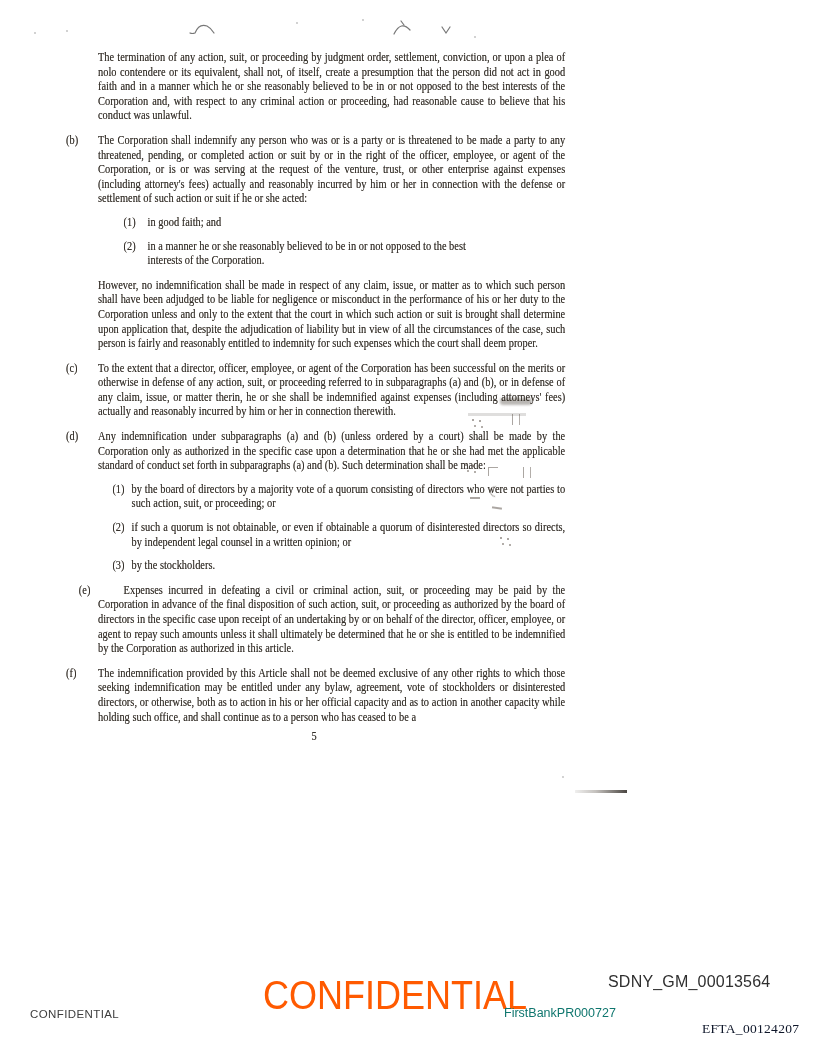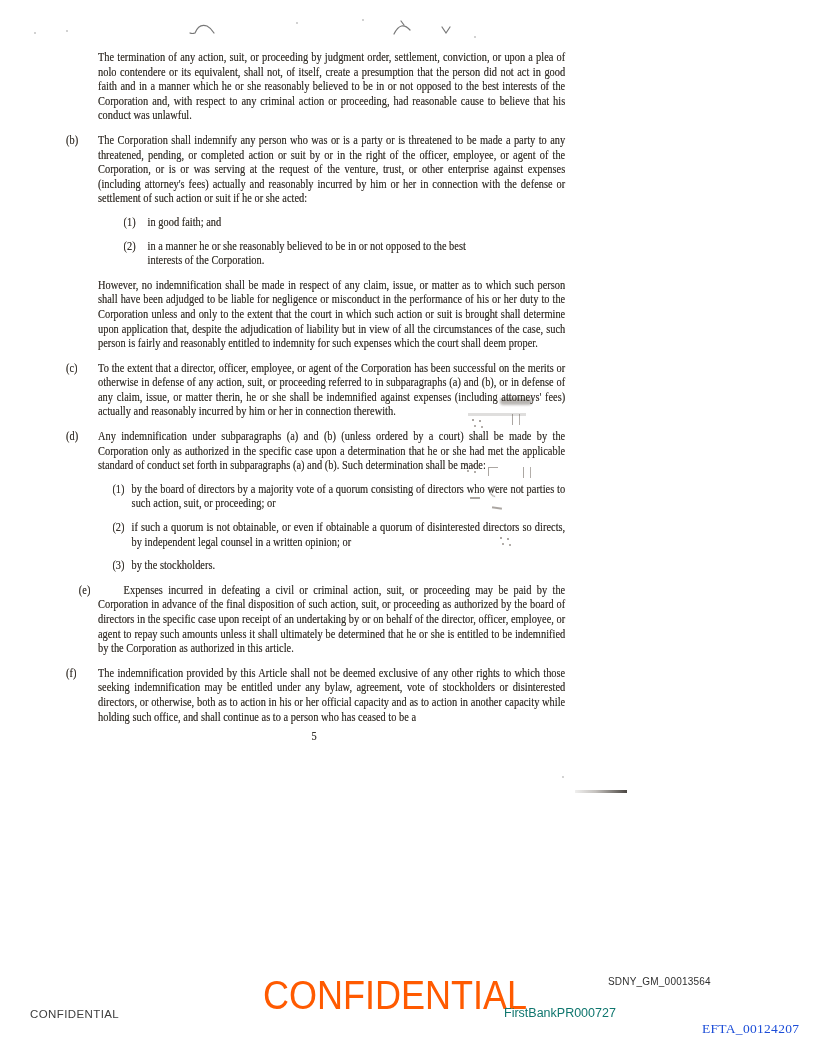--- a/index.html
+++ b/index.html
@@ -37,24 +37,24 @@
   .pagenum{margin-top:5px;padding-left:307px;text-align:left;}
 
   
   .stamp-conf-lg{
     position:absolute;left:263px;top:974px;
     font-family:"Liberation Sans", sans-serif;
     font-size:40px;line-height:42px;font-weight:400;
     color:#ff5a00;letter-spacing:0px;
     transform:scaleX(0.9);transform-origin:0 0;white-space:nowrap;
   }
-  .stamp-sdny{position:absolute;left:608px;top:975px;font-family:"Liberation Sans", sans-serif;font-size:10px;line-height:13px;color:#2f2f2f;letter-spacing:.2px;}
+  .stamp-sdny{position:absolute;left:608px;top:975px;font-family:"Liberation Sans", sans-serif;font-size:16px;line-height:13px;color:#2f2f2f;letter-spacing:.2px;}
   .stamp-firstbank{position:absolute;left:504px;top:1006px;font-family:"Liberation Sans", sans-serif;font-size:12.5px;line-height:14px;color:#0f766e;}
   .stamp-conf-sm{position:absolute;left:30px;top:1008px;font-family:"Liberation Sans", sans-serif;font-size:11.5px;line-height:13px;color:#3d3d3d;letter-spacing:.4px;}
-  .stamp-efta{position:absolute;left:702px;top:1021px;font-family:"Liberation Serif", serif;font-size:13.5px;line-height:15px;color:#1d4ed8;letter-spacing:.3px;}
+  .stamp-efta{position:absolute;left:702px;top:1021px;font-family:"Liberation Serif", serif;font-size:13.5px;line-height:15px;color:#0f172a;letter-spacing:.3px;}
 
   
   .artifact-svg{position:absolute;left:0;top:0;pointer-events:none;}
   .sm{position:absolute;opacity:.5;filter:blur(.4px);}
   .sm-speck{width:2px;height:2px;background:#5a5048;box-shadow:7px 1px 0 #5a5048,2px 6px 0 #6a6058,9px 7px 0 #6a6058;}
   .sm-bracket{width:9px;height:8px;border-top:1.6px solid #5a5048;border-left:1.6px solid #5a5048;}
   .sm-vbar{width:6px;height:11px;border-left:1.6px solid #5a5048;border-right:1.6px solid #6a6058;}
   .sm-dash{width:10px;height:1.6px;background:#5a5048;}
   .sm-arc{width:9px;height:9px;border:1.6px solid #5a5048;border-radius:50%;border-right-color:transparent;border-bottom-color:transparent;transform:rotate(-40deg);}
   .sm-blot{background:rgba(50,42,34,.42);filter:blur(1px);border-radius:3px;opacity:.8;}

